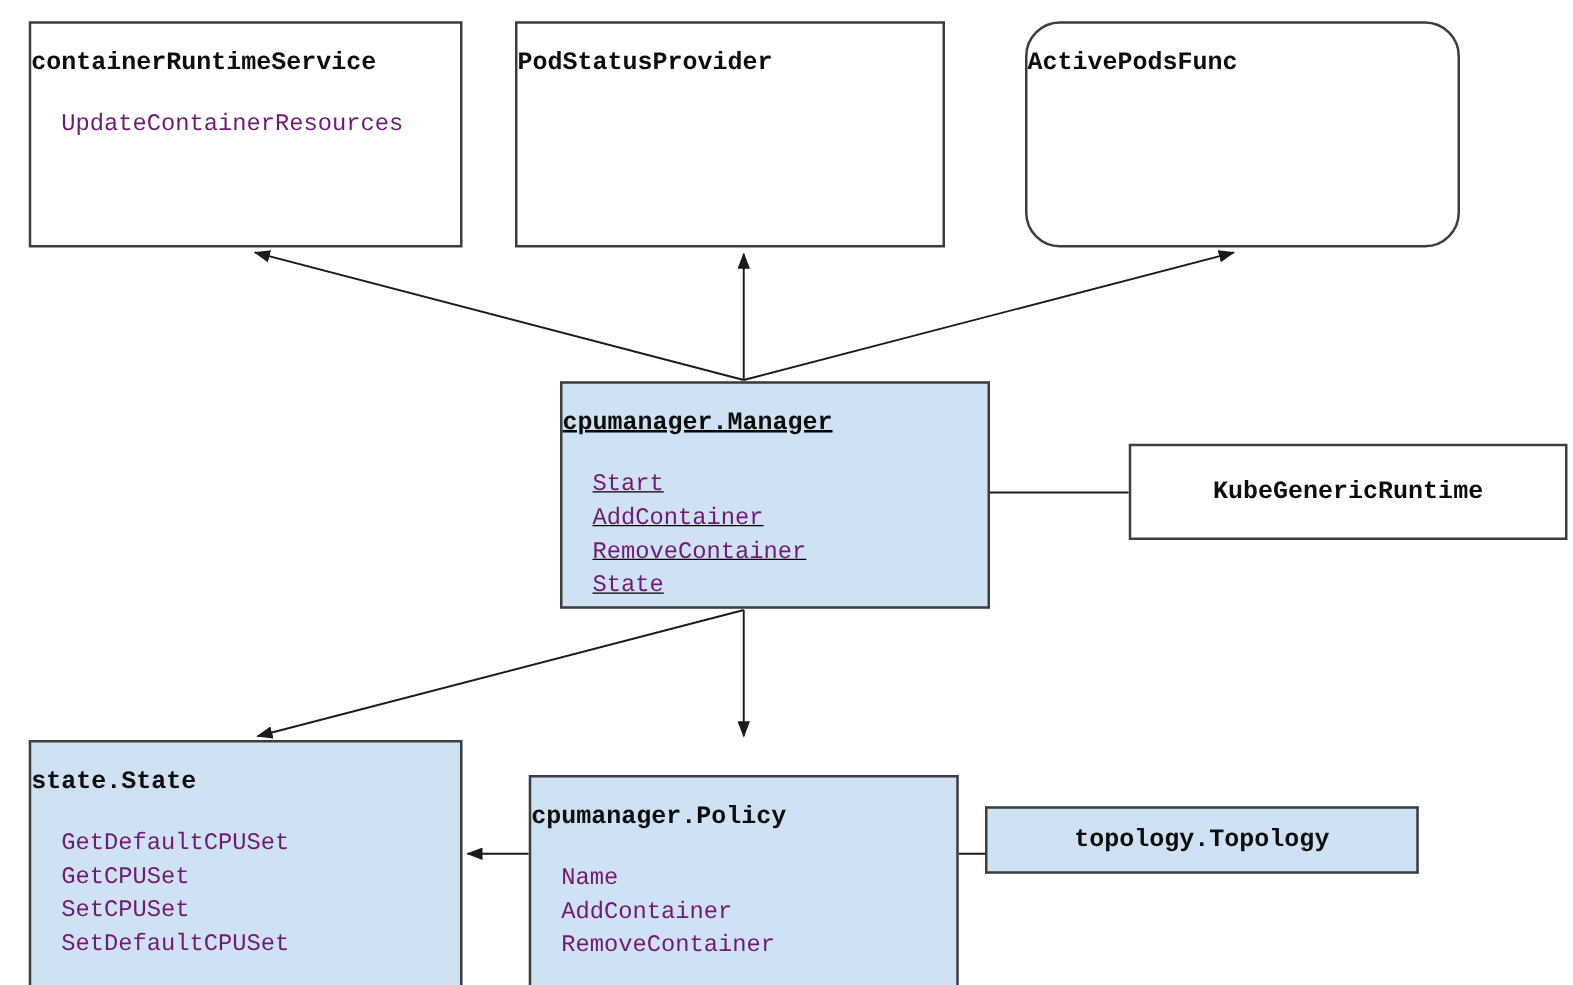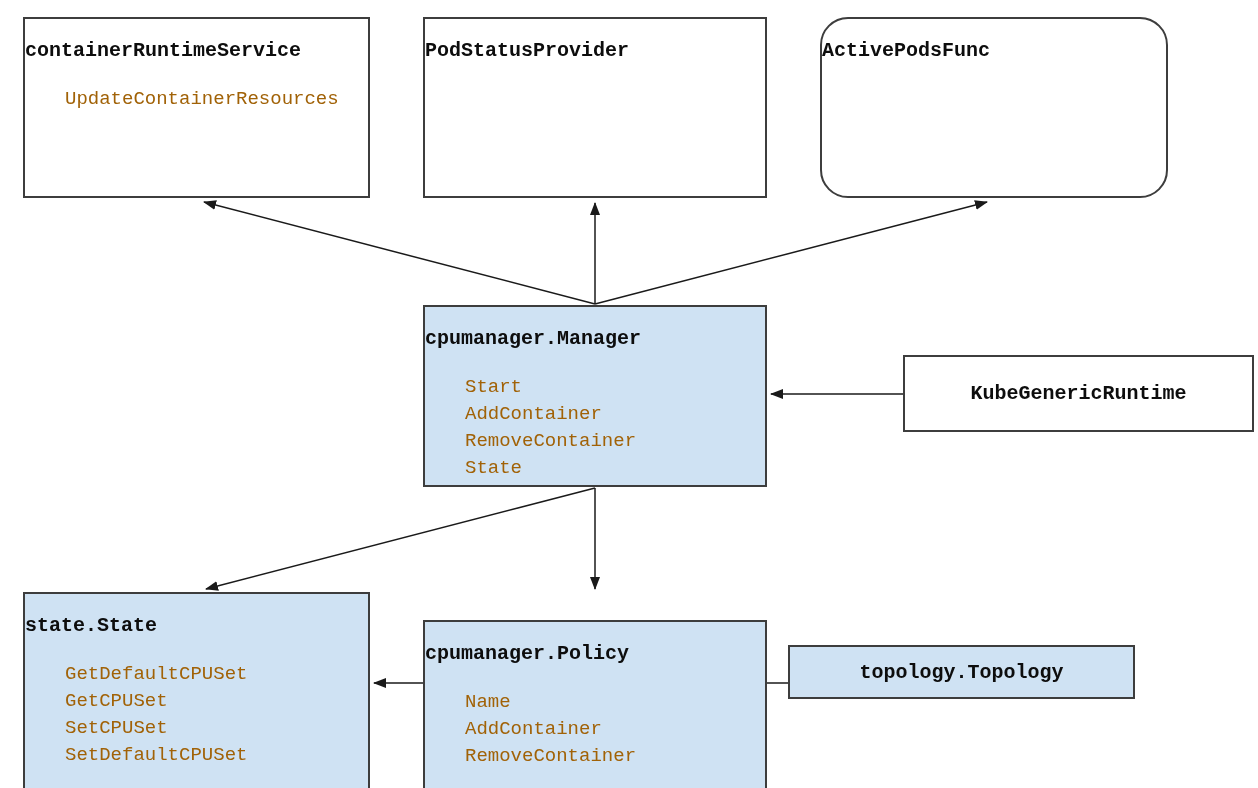--- a/index.html
+++ b/index.html
@@ -30,24 +30,24 @@
     text-align: left;
     font-weight: bold;
     font-size: 20px;
     color: #0d0d0d;
     white-space: nowrap;
   }
   .node.center-title { display: flex; align-items: center; justify-content: center; }
   .node.center-title .node-title { margin-top: 0; }
   .methods {
     margin-top: 24px;
-    padding-left: 40px;
+    padding-left: 24px;
     font-size: 19px;
     line-height: 27px;
-    color: #a16207;
+    color: #701a75;
     white-space: nowrap;
   }
 </style>
 </head>
 <body>
 
 <div class="canvas">
 
   <svg class="wires" viewBox="0 0 1258 788" xmlns="http://www.w3.org/2000/svg">
     <defs>
@@ -65,29 +65,29 @@
     <line x1="767" y1="683" x2="816" y2="683" stroke="#1a1a1a" stroke-width="1.5" marker-end="url(#arrow)"></line>
   </svg>
 
   <div class="node" style="left:23px; top:17px; width:347px; height:181px;">
     <span class="node-title">containerRuntimeService</span>
     <div class="methods">
       <div>UpdateContainerResources</div>
     </div>
   </div>
 
-  <div class="node" style="left:423px; top:17px; width:344px; height:181px;">
+  <div class="node" style="left:412px; top:17px; width:344px; height:181px;">
     <span class="node-title">PodStatusProvider</span>
   </div>
 
   <div class="node" style="left:820px; top:17px; width:348px; height:181px;border-radius:28px;">
     <span class="node-title">ActivePodsFunc</span>
   </div>
 
-  <div class="node blue" style="left:423px; top:305px; width:344px; height:182px;">
+  <div class="node blue" style="left:448px; top:305px; width:344px; height:182px;text-decoration:underline;">
     <span class="node-title">cpumanager.Manager</span>
     <div class="methods">
       <div>Start</div>
       <div>AddContainer</div>
       <div>RemoveContainer</div>
       <div>State</div>
     </div>
   </div>
 
   <div class="node center-title" style="left:903px; top:355px; width:351px; height:77px;">

